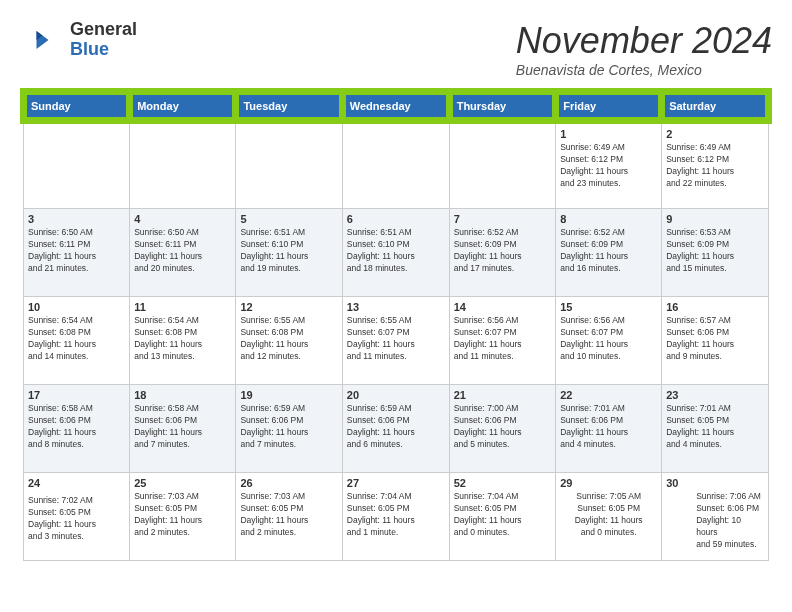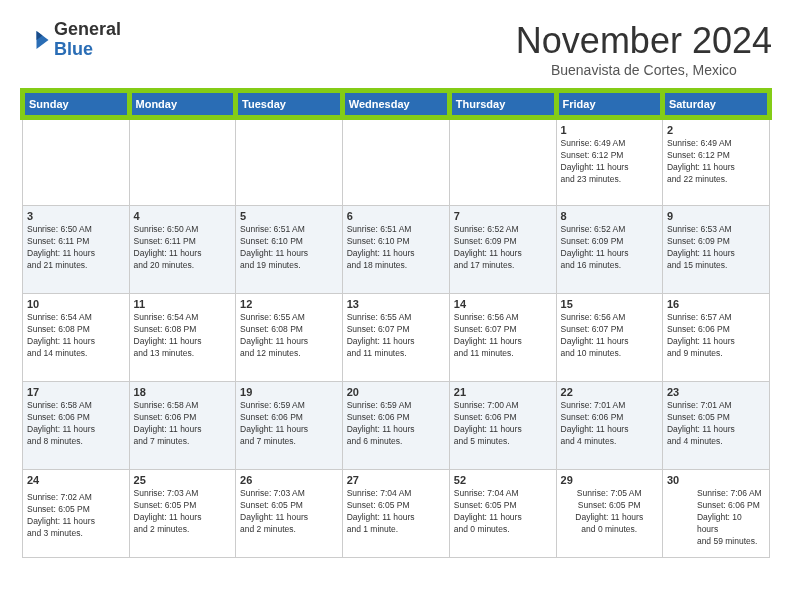--- a/index.html
+++ b/index.html
@@ -12,21 +12,21 @@
     }
     .header {
       display: flex;
       justify-content: space-between;
       align-items: flex-start;
       margin-bottom: 10px;
     }
     .logo {
       display: flex;
       align-items: center;
-      gap: 4px;
+      gap: 20px;
     }
     .logo-text {
       display: flex;
       flex-direction: column;
       line-height: 1.1;
     }
     .logo-general {
       font-size: 18px;
       font-weight: bold;
       color: #333;
@@ -34,21 +34,22 @@
     .logo-blue {
       font-size: 18px;
       font-weight: bold;
       color: #2a6db5;
     }
     .logo-icon {
       width: 30px;
       height: 30px;
     }
     .title-block {
-      text-align: center;
+      text-align: left;
+      font-style: italic;
     }
     .month-title {
       font-size: 36px;
       font-weight: normal;
       color: #333;
     }
     .location-title {
       font-size: 14px;
       color: #555;
     }
@@ -57,21 +58,21 @@
       border-collapse: collapse;
       font-size: 9.5px;
     }
     .calendar-table thead th {
       background: #2a6db5;
       color: #fff;
       padding: 5px 4px;
       text-align: left;
       font-size: 11px;
       font-weight: bold;
-      border: 5px solid #84cc16;
+      border: 7px solid #84cc16;
     }
     .calendar-table tbody td {
       border: 1px solid #ccc;
       vertical-align: top;
       padding: 4px;
       width: 108px;
       min-height: 80px;
       height: 88px;
       background: #fff;
     }

